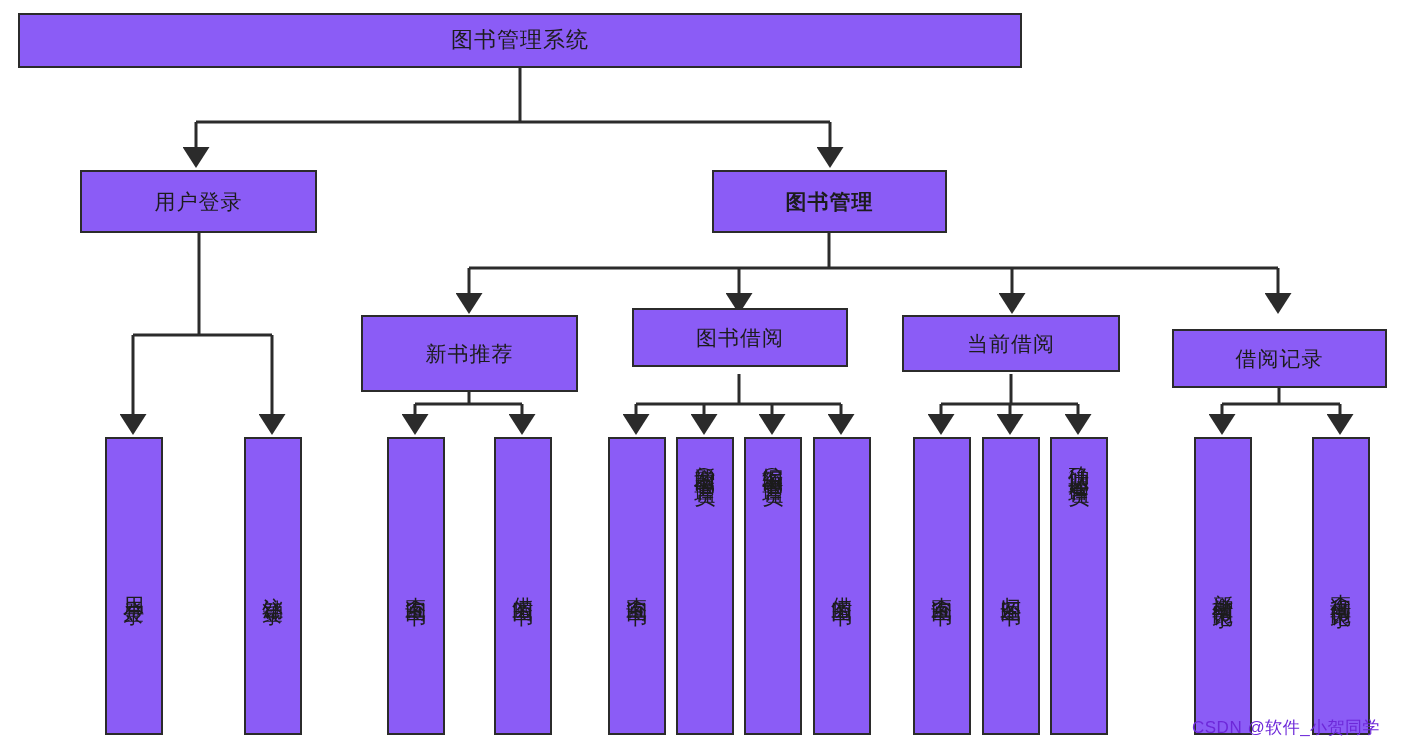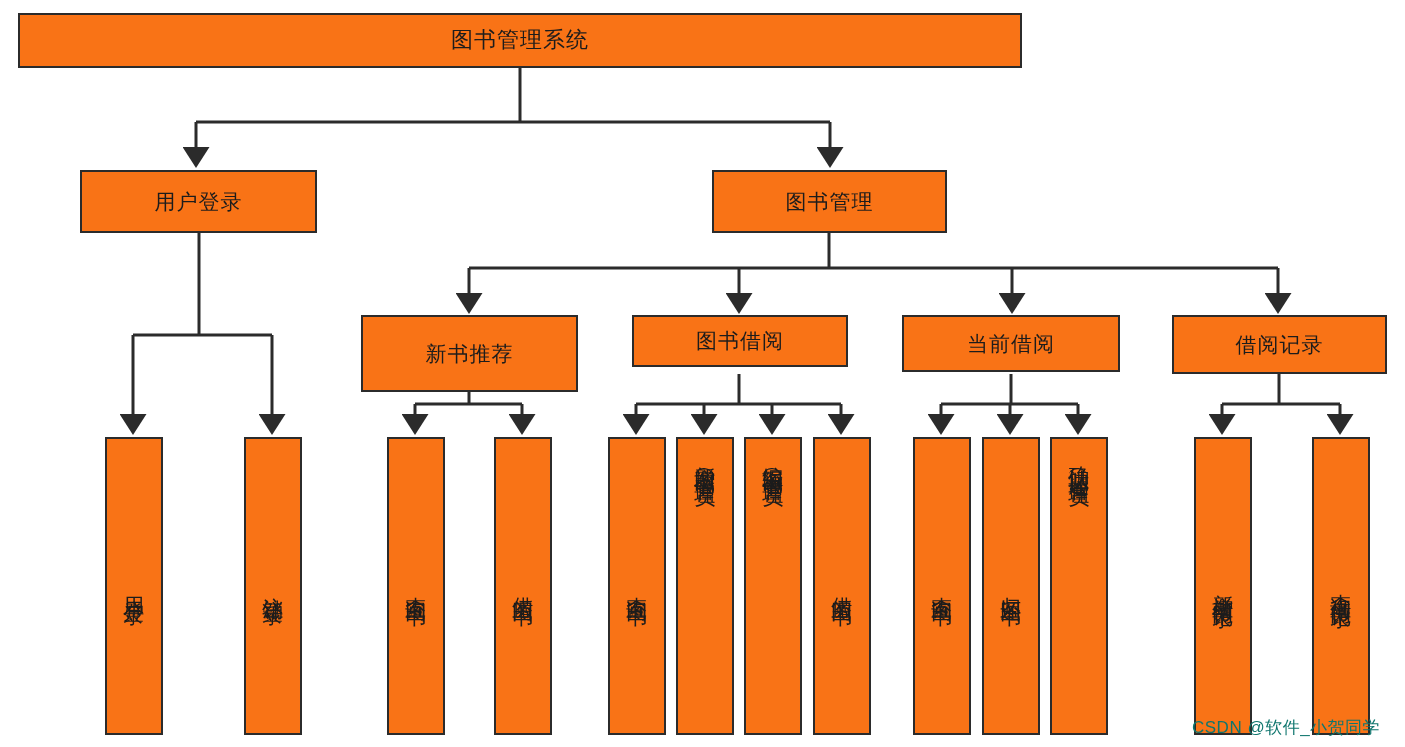--- a/index.html
+++ b/index.html
@@ -23,21 +23,21 @@
     position: absolute;
     left: 0;
     top: 0;
     width: 1405px;
     height: 747px;
     pointer-events: none;
   }
   .node {
     position: absolute;
     box-sizing: border-box;
-    background: #f97316;
+    background: #8b5cf6;
     border: 2px solid #2b2b2b;
     display: flex;
     align-items: center;
     justify-content: center;
     text-align: center;
     color: #1c1c1c;
   }
   .node.horiz {
     font-size: 21px;
     letter-spacing: 1px;
@@ -62,21 +62,21 @@
   }
   .node.vert.mid-start {
     align-items: center;
     padding-top: 0;
   }
   #watermark {
     position: absolute;
     left: 1192px;
     top: 716px;
     font-size: 17px;
-    color: #0f766e;
+    color: #6d28d9;
     white-space: nowrap;
     letter-spacing: 0.5px;
   }
 </style>
 </head>
 <body>
 
 <div id="diagram-root">
 
   <svg id="connector-layer" viewBox="0 0 1405 747" width="1405" height="747" xmlns="http://www.w3.org/2000/svg">
@@ -130,34 +130,34 @@
     </g>
   </svg>
 
   <div class="node horiz root" style="left:18px; top:13px; width:1004px; height:55px;">
     <span>图书管理系统</span>
   </div>
 
   <div class="node horiz" style="left:80px; top:170px; width:237px; height:63px;">
     <span>用户登录</span>
   </div>
-  <div class="node horiz" style="left:712px; top:170px; width:235px; height:63px;">
+  <div class="node horiz" style="left:712px; top:170px; width:235px; height:63px;font-weight:bold;">
     <span>图书管理</span>
   </div>
 
   <div class="node horiz" style="left:361px; top:315px; width:217px; height:77px;">
     <span>新书推荐</span>
   </div>
-  <div class="node horiz" style="left:632px; top:315px; width:216px; height:52px;">
+  <div class="node horiz" style="left:632px; top:308px; width:216px; height:59px;">
     <span>图书借阅</span>
   </div>
   <div class="node horiz" style="left:902px; top:315px; width:218px; height:57px;">
     <span>当前借阅</span>
   </div>
-  <div class="node horiz" style="left:1172px; top:315px; width:215px; height:59px;">
+  <div class="node horiz" style="left:1172px; top:329px; width:215px; height:59px;">
     <span>借阅记录</span>
   </div>
 
   <div class="node vert mid-start" style="left:105px; top:437px; width:58px; height:298px;">
     <span class="vert-label">用户登录</span>
   </div>
   <div class="node vert mid-start" style="left:244px; top:437px; width:58px; height:298px;">
     <span class="vert-label">注销登录</span>
   </div>
 

